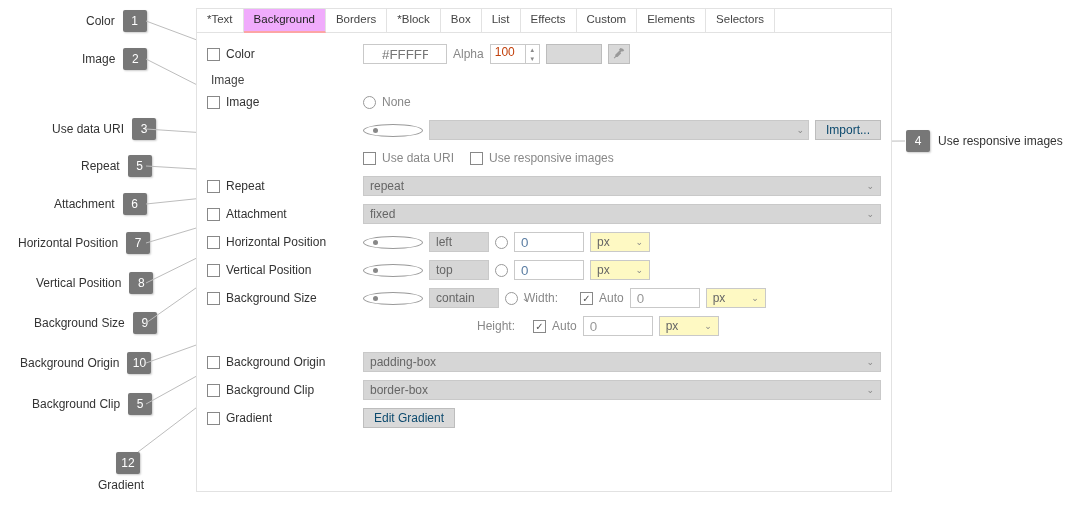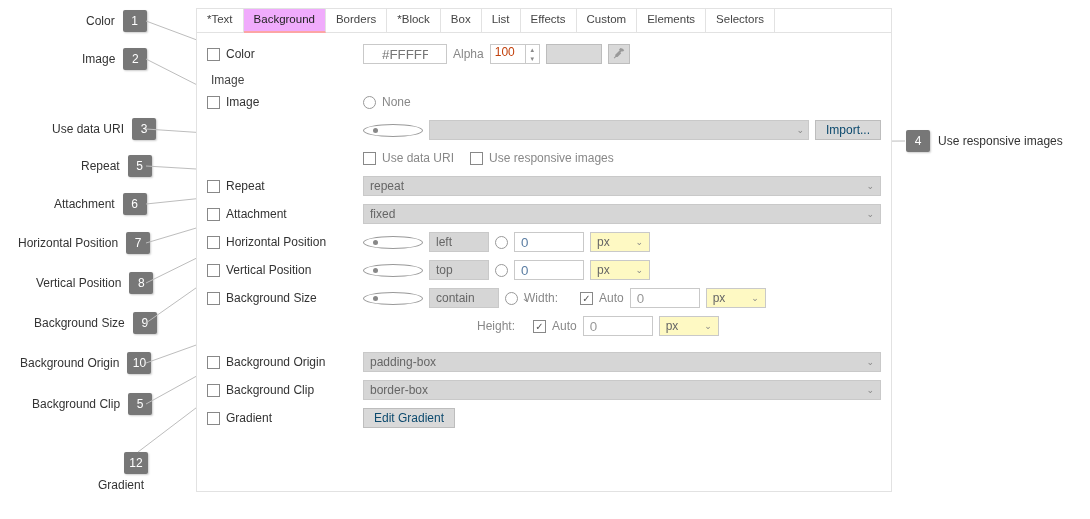--- a/index.html
+++ b/index.html
@@ -214,21 +214,21 @@
   <span class="num">9</span>
 </div>
 <div class="callout" style="left:20px; top:352px;">
   <span class="lbl">Background Origin</span>
   <span class="num">10</span>
 </div>
 <div class="callout" style="left:32px; top:393px;">
   <span class="lbl">Background Clip</span>
   <span class="num">5</span>
 </div>
-<div class="callout" style="left:124px; top:452px;text-align:right;">
+<div class="callout" style="left:116px; top:452px;text-align:right;">
   <span class="num">12</span>
 </div>
 <div class="callout" style="left:98px; top:478px;">
   <span class="lbl">Gradient</span>
 </div>
 
 <div class="callout" style="left:906px; top:130px;">
   <span class="num">4</span>
   <span class="lbl">Use responsive images</span>
 </div>

